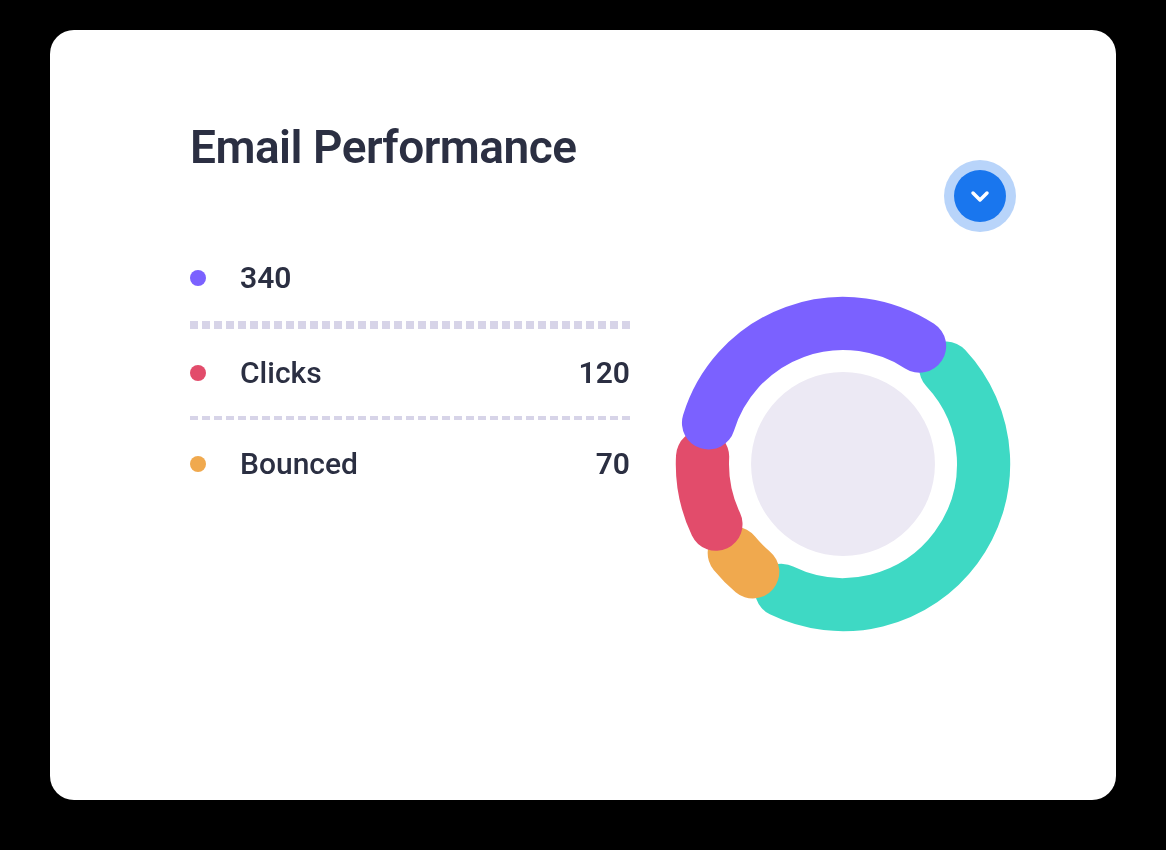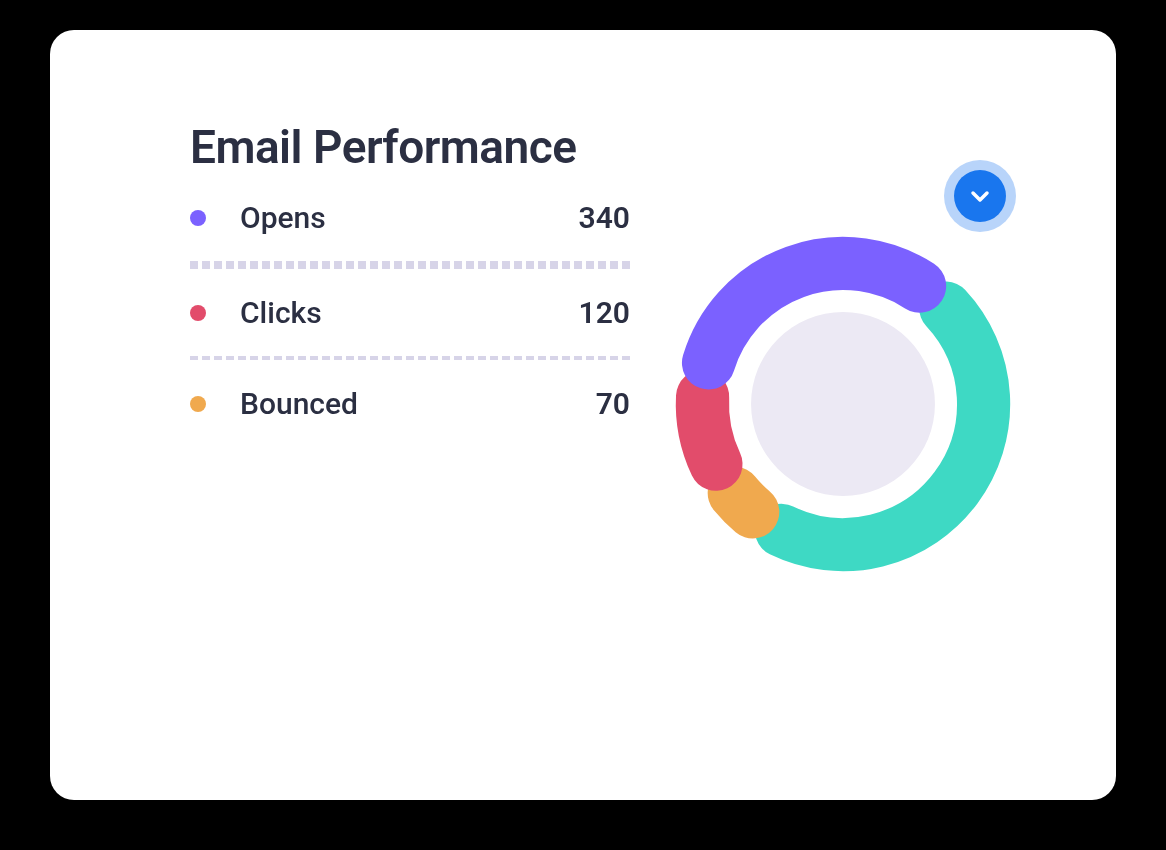--- a/index.html
+++ b/index.html
@@ -19,20 +19,21 @@
     border-radius: 24px;
     padding: 90px 60px 60px 140px;
     position: relative;
     box-shadow: 0 40px 80px rgba(0,0,0,0.4);
   }
   .card-title {
     font-size: 46px;
     font-weight: 600;
     color: #2b2f42;
     letter-spacing: -0.5px;
+    margin-bottom: 60px;
   }
   .dropdown-btn {
     position: absolute;
     top: 130px;
     right: 100px;
     width: 72px;
     height: 72px;
     border-radius: 50%;
     background: #b8d4fa;
     display: flex;
@@ -102,21 +103,20 @@
       <svg viewBox="0 0 24 24" fill="none" stroke="#fff" stroke-width="3.5" stroke-linecap="round" stroke-linejoin="round">
         <polyline points="5 9 12 16 19 9"></polyline>
       </svg>
     </div>
   </div>
 
   <div class="content">
     <div class="legend">
       <div class="legend-row">
         <span class="dot" style="background:#7b61ff"></span>
-        <span class="legend-label">Opens</span>
         <span class="legend-value">340</span>
       </div>
       <hr class="divider">
       <hr class="divider">
       <div class="legend-row">
         <span class="dot" style="background:#e24c6b"></span>
         <span class="legend-label">Clicks</span>
         <span class="legend-value">120</span>
       </div>
       <hr class="divider">

